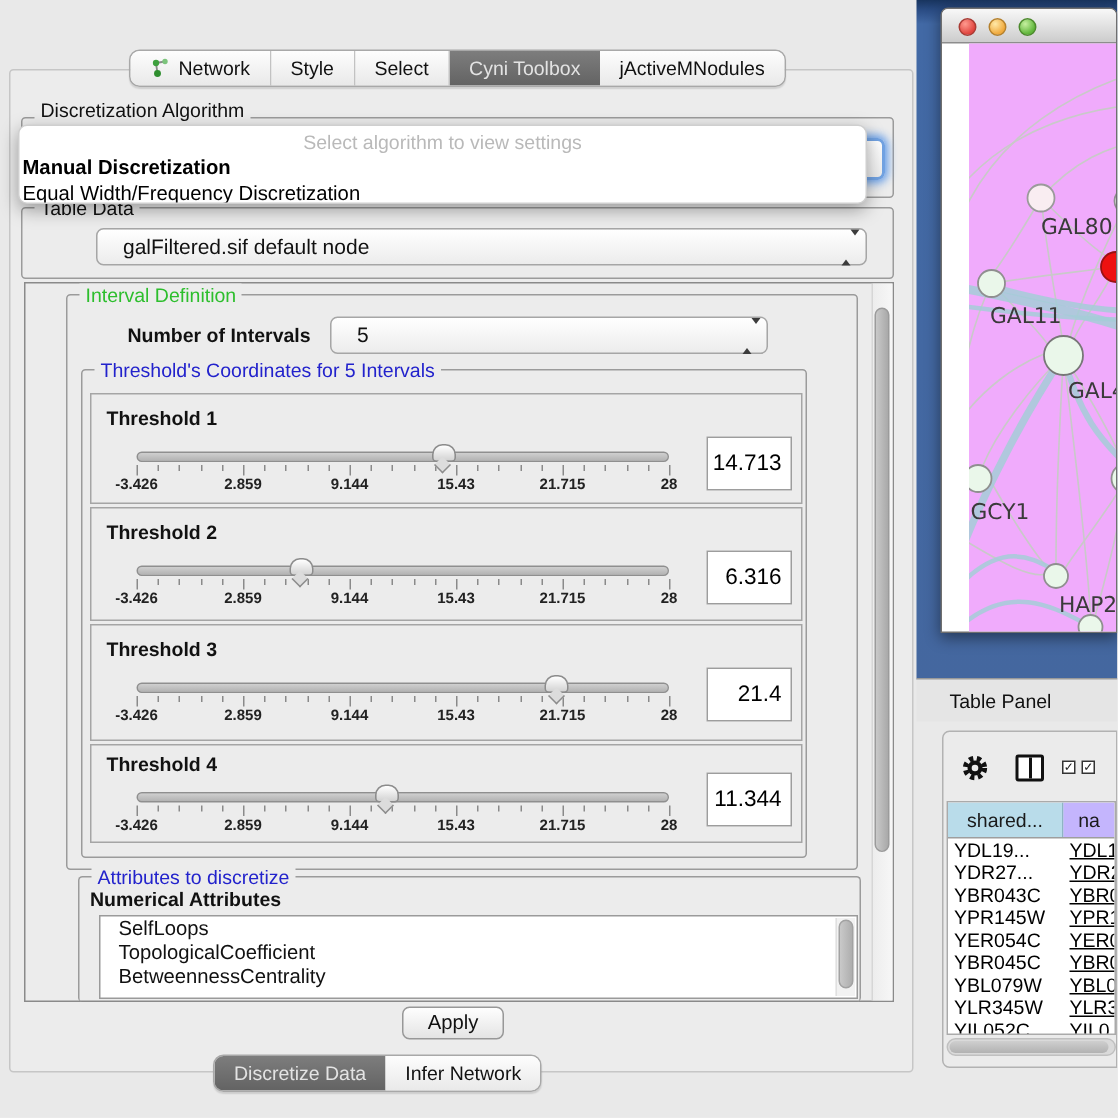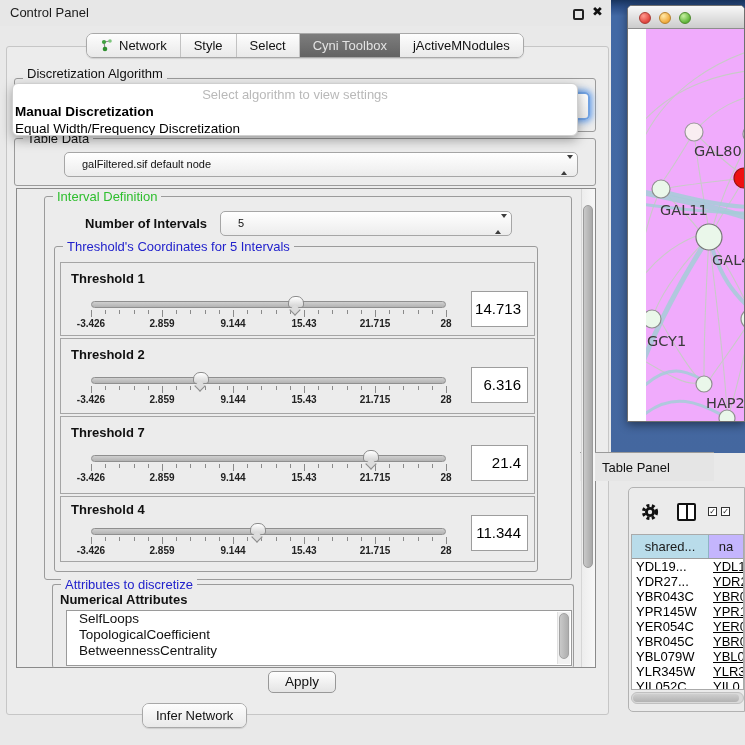--- a/index.html
+++ b/index.html
@@ -24,21 +24,21 @@
   #topTabs{left:86px;top:33px;}
   #bottomTabs{left:142px;top:703px;}
 
   
   .group{position:absolute;border:1px solid #9b9b9b;border-radius:3px;}
   .gtitle{position:absolute;top:-8px;left:8px;background:#ececec;padding:0 4px;font-size:13px;color:#111;white-space:nowrap;}
   .gtitle.green{color:#2dbe2d;}
   .gtitle.blue{color:#2222cc;text-align:right;}
 
   
-  .combo{position:absolute;background:linear-gradient(#ffffff,#ececec);border:1px solid #a6a6a6;border-radius:5px;font-size:11px;color:#111;}
+  .combo{position:absolute;background:linear-gradient(#ffffff,#ececec);border:1px solid #a6a6a6;border-radius:5px;font-size:14px;color:#111;}
   .combo .ctext{display:block;padding-left:17px;line-height:23px;overflow:hidden;white-space:nowrap;}
   .stepper{position:absolute;right:9px;top:50%;transform:translateY(-50%);width:7px;}
   .stepper .up{width:0;height:0;border-left:3.5px solid transparent;border-right:3.5px solid transparent;border-bottom:4.5px solid #3c3c3c;margin-bottom:3px;}
   .stepper .dn{width:0;height:0;border-left:3.5px solid transparent;border-right:3.5px solid transparent;border-top:4.5px solid #3c3c3c;}
   .focus-ring{box-shadow:0 0 6px 2px rgba(95,155,235,.95);border:2px solid #72a3e3;}
 
   
   .popup{position:absolute;left:12px;top:83px;width:566px;height:53px;background:#fff;border:1px solid #cfcfcf;border-radius:6px;box-shadow:0 4px 12px rgba(0,0,0,.35);z-index:40;overflow:hidden;}
   .popup .hint{text-align:center;color:#b9b9b9;font-size:13px;height:17px;line-height:18px;margin-top:2px;}
   .popup .opt{font-size:13.5px;height:17px;line-height:17px;padding-left:2px;color:#000;white-space:nowrap;}
@@ -73,21 +73,21 @@
   
   .desktop{position:absolute;left:611px;top:0;width:134px;height:453px;background:linear-gradient(180deg,#18345e 0px,#2b4d85 7px,#4269a5 16px,#44679f 100%);}
   .net-window{position:absolute;left:627px;top:5px;width:118px;height:417px;background:#fff;border:1px solid #6f6f6f;border-radius:5px 5px 0 0;overflow:hidden;box-shadow:0 3px 10px rgba(0,0,0,.45);}
   .nw-titlebar{position:relative;height:23px;background:linear-gradient(#f8f8f8,#cccccc);border-bottom:1px solid #8d8d8d;}
   .tl{position:absolute;top:6px;width:12px;height:12px;border-radius:50%;}
   .tl.red{left:11px;background:radial-gradient(circle at 35% 30%,#ff9a8f,#e0443e 70%);border:1px solid #a93b34;}
   .tl.yellow{left:31px;background:radial-gradient(circle at 35% 30%,#ffe9a8,#f0a93c 70%);border:1px solid #b5812d;}
   .tl.green{left:51px;background:radial-gradient(circle at 35% 30%,#c6f0a0,#5fb53a 70%);border:1px solid #4d8a2d;}
   .nw-canvas{position:relative;width:117px;height:456px;background:#f0abfc;margin-left:18px;}
 
-  .tp-titlebar{position:absolute;left:580px;top:452px;width:134px;height:29px;background:#e5e5e5;border-top:1px solid #9a9a9a;font-size:13px;color:#111;line-height:29px;padding-left:22px;}
+  .tp-titlebar{position:absolute;left:611px;top:452px;width:134px;height:29px;background:#e5e5e5;border-top:1px solid #9a9a9a;font-size:13px;color:#111;line-height:29px;padding-left:22px;}
   .tp-window{position:absolute;left:628px;top:487px;width:117px;height:225px;background:#ebebeb;border:1px solid #b2b2b2;border-radius:5px 0 0 5px;overflow:hidden;}
   .gear-icon{position:absolute;left:11px;top:14px;}
   .split-icon{position:absolute;left:48px;top:15px;width:19px;height:18px;border:2px solid #111;border-radius:2px;background:#fff;}
   .split-icon::after{content:"";position:absolute;left:6.5px;top:0;width:2px;height:14px;background:#111;}
   .cbx{position:absolute;top:19px;width:9px;height:9px;border:1.5px solid #333;font-size:8px;line-height:7px;color:#222;font-weight:bold;text-align:center;background:#fff;}
   .cbx.c1{left:79px;} .cbx.c2{left:92px;}
 
   .ptable{position:absolute;left:2px;top:46px;width:113px;height:156px;background:#fff;border:1px solid #aaa;overflow:hidden;}
   .thead{display:flex;height:24px;border-bottom:1px solid #9e9e9e;}
   .th{font-size:13px;color:#1a1a1a;display:flex;align-items:center;justify-content:center;overflow:hidden;white-space:nowrap;}
@@ -99,25 +99,20 @@
   .hsb-track{position:absolute;left:2px;top:204px;width:113px;height:12px;background:#dadada;border:1px solid #c0c0c0;border-radius:6px;}
   .hsb-thumb{position:absolute;left:1px;top:1px;width:106px;height:8px;background:linear-gradient(#cfcfcf,#b2b2b2);border-radius:5px;}
 
   svg text{font-family:"DejaVu Sans","Liberation Sans",sans-serif;}
 </style>
 </head>
 <body>
 
 <div id="app">
 
-  <div class="cp-titlebar">
-    <span class="cp-title">Control Panel</span>
-    <span class="float-icon"></span>
-    <span class="close-icon">✖</span>
-  </div>
 
   <div class="outer-panel"></div>
 
   <div class="tabbar" id="topTabs">
       <div class="tab">
         <span class="ticon">
           <svg width="13" height="15" viewBox="0 0 13 15">
             <path d="M4,4 L10,3 M4,4 L5,11" stroke="#8a8a8a" stroke-width="1.2" fill="none"></path>
             <circle cx="4" cy="4" r="2.1" fill="#3fa03f"></circle>
             <circle cx="10" cy="3" r="1.8" fill="#7cc47c"></circle>
@@ -248,21 +243,21 @@
         <div class="tick" style="left: 385px; top: 47px; height: 7px;"></div>
         <span class="tlabel" style="left: 30px; top: 55px;">-3.426</span>
         <span class="tlabel" style="left: 101px; top: 55px;">2.859</span>
         <span class="tlabel" style="left: 172px; top: 55px;">9.144</span>
         <span class="tlabel" style="left: 243px; top: 55px;">15.43</span>
         <span class="tlabel" style="left: 314px; top: 55px;">21.715</span>
         <span class="tlabel" style="left: 385px; top: 55px;">28</span>
         <div class="vbox" style="top: 28px; line-height: 34px;">6.316</div>
       </div>
       <div class="tpanel" style="top: 416px; height: 78px;">
-        <div class="tp-label" style="top: 8px;">Threshold 7</div>
+        <div class="tp-label" style="top: 8px;">Threshold 3</div>
         <div class="track" style="top: 38px;"></div>
         <div class="thumb" style="left: 302.444px; top: 33px;"></div>
         <div class="tick" style="left: 30px; top: 47px; height: 7px;"></div>
         <div class="tick" style="left: 44.2px; top: 47px; height: 4px;"></div>
         <div class="tick" style="left: 58.4px; top: 47px; height: 4px;"></div>
         <div class="tick" style="left: 72.6px; top: 47px; height: 4px;"></div>
         <div class="tick" style="left: 86.8px; top: 47px; height: 4px;"></div>
         <div class="tick" style="left: 101px; top: 47px; height: 7px;"></div>
         <div class="tick" style="left: 115.2px; top: 47px; height: 4px;"></div>
         <div class="tick" style="left: 129.4px; top: 47px; height: 4px;"></div>
@@ -342,20 +337,23 @@
         <div class="attr-item">TopologicalCoefficient</div>
         <div class="attr-item">BetweennessCentrality</div>
       </div>
     <div class="lsb-track"></div>
     <div class="lsb-thumb"></div>
   </div>
 
   <div class="btn">Apply</div>
 
   <div class="tabbar" id="bottomTabs">
+      <div class="tab selected">
+        <span>Discretize Data</span>
+      </div>
       <div class="tab">
         <span>Infer Network</span>
       </div>
     </div>
 
   <div class="desktop"></div>
 
   <div class="net-window">
     <div class="nw-titlebar">
       <span class="tl red"></span>

